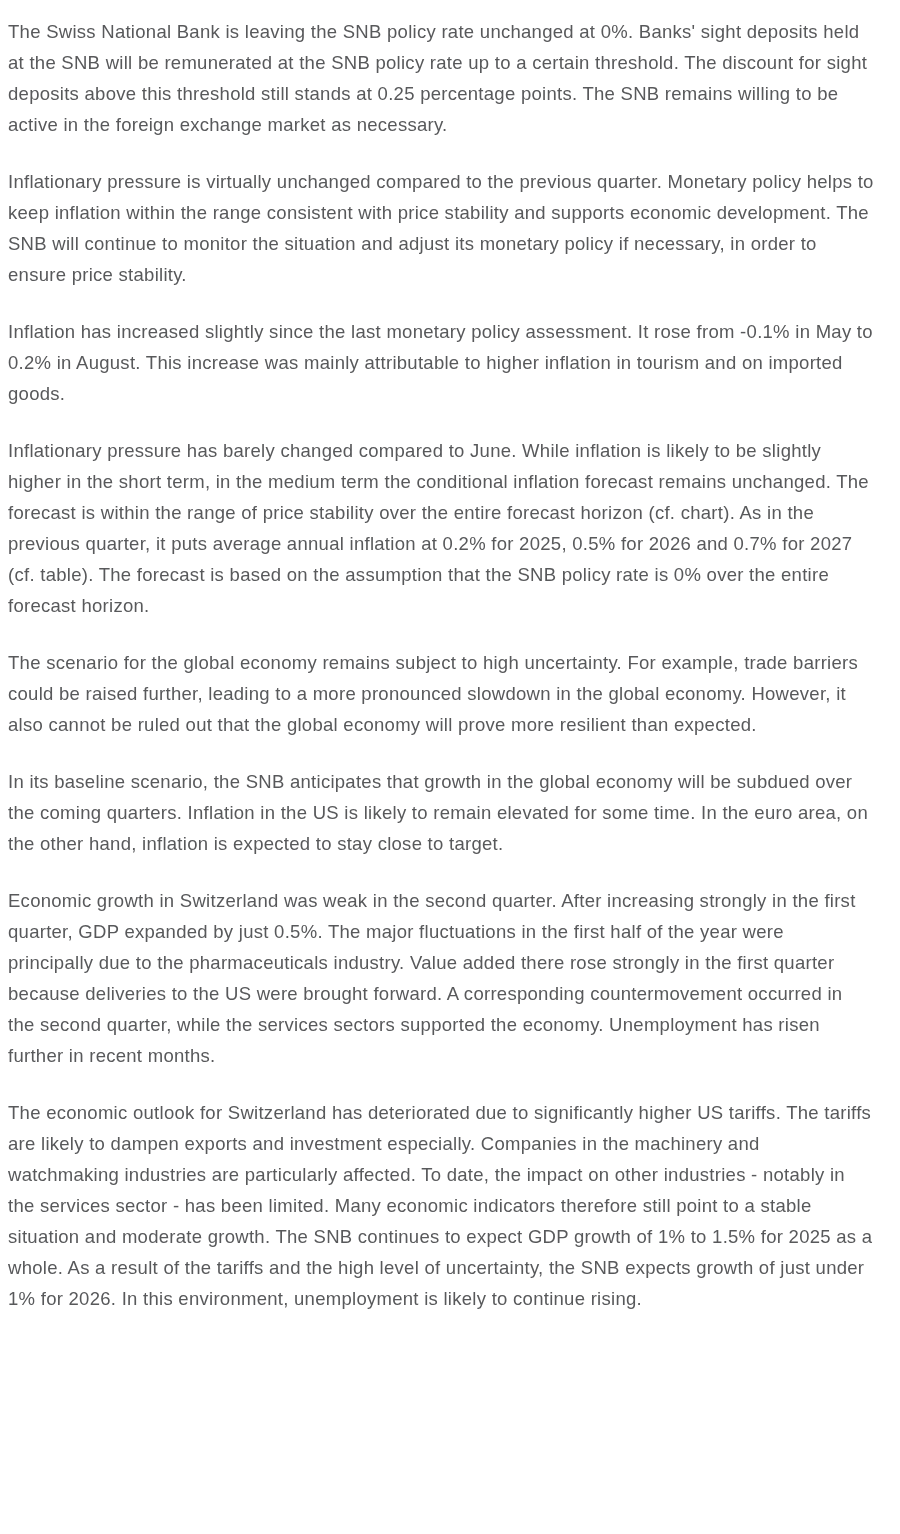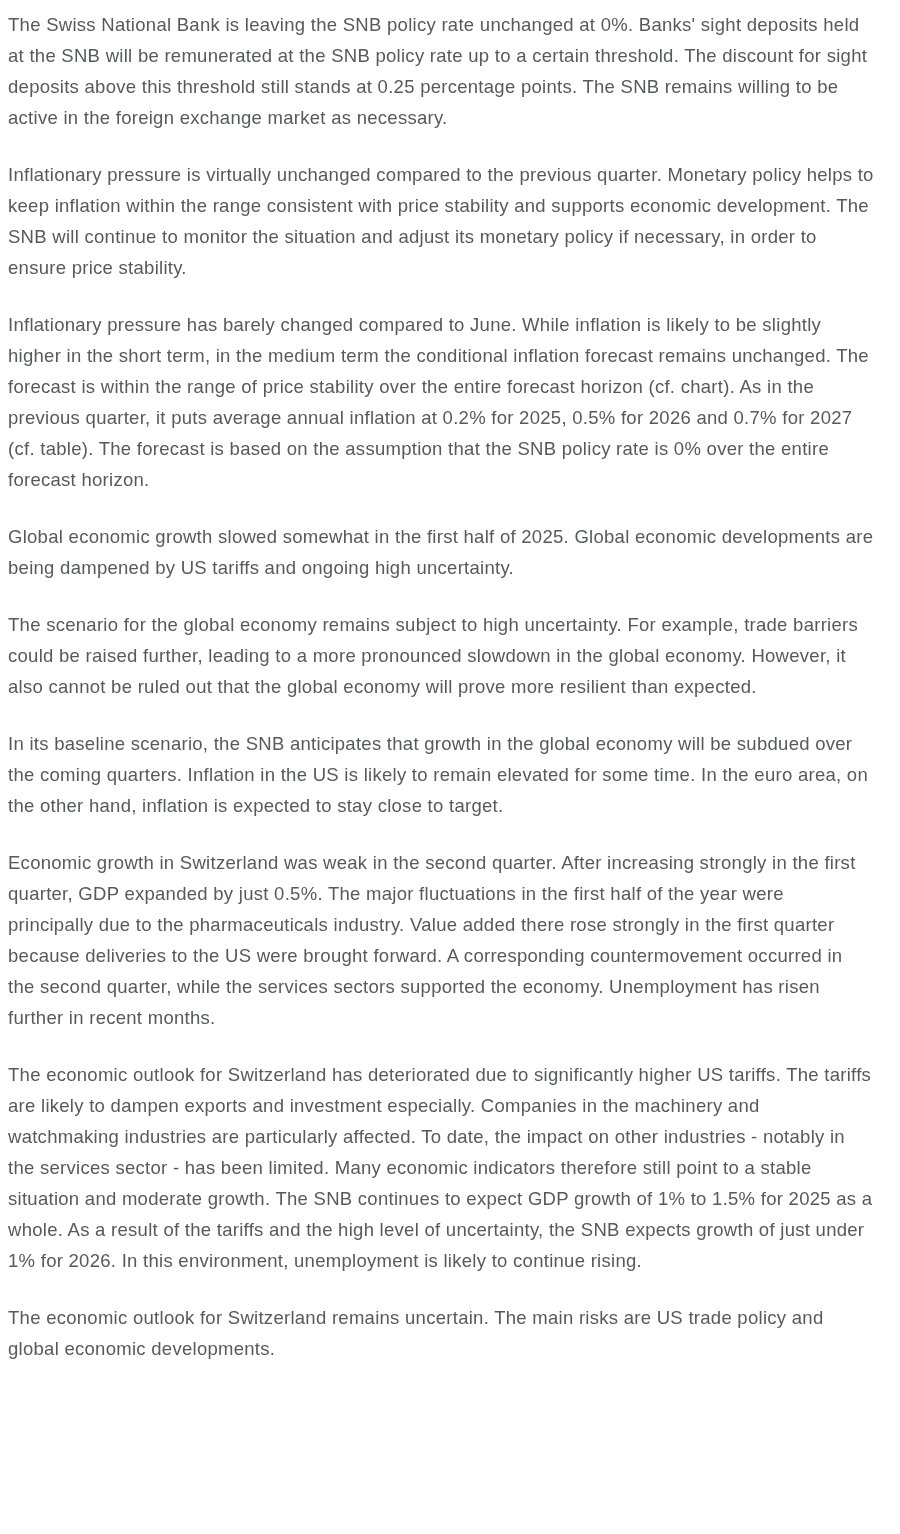--- a/index.html
+++ b/index.html
@@ -6,39 +6,38 @@
   html, body {
     width: 900px;
     background: #ffffff;
     font-family: "Liberation Sans", "DejaVu Sans", sans-serif;
   }
   body {
     height: 1534px;
     overflow: hidden;
   }
   .article {
-    padding: 9px 10px 0 8px;
+    padding: 16px 10px 0 8px;
     width: 884px;
   }
   .article p {
     font-size: 18.5px;
     line-height: 31px;
     letter-spacing: 0.015em;
     margin: 0 0 26px 0;
     max-width: 882px;
     text-align: left;
     font-weight: 400;
   }
 </style>
 </head>
 <body style="background: rgb(255, 255, 255);">
 
 <main class="article" style="color: rgb(88, 89, 91);">
   <p>The Swiss National Bank is leaving the SNB policy rate unchanged at 0%. Banks' sight deposits held at the SNB will be remunerated at the SNB policy rate up to a certain threshold. The discount for sight deposits above this threshold still stands at 0.25 percentage points. The SNB remains willing to be active in the foreign exchange market as necessary.</p>
   <p>Inflationary pressure is virtually unchanged compared to the previous quarter. Monetary policy helps to keep inflation within the range consistent with price stability and supports economic development. The SNB will continue to monitor the situation and adjust its monetary policy if necessary, in order to ensure price stability.</p>
+  <p>Inflation has increased slightly since the last monetary policy assessment. It rose from -0.1% in May to 0.2% in August. This increase was mainly attributable to higher inflation in tourism and on imported goods.</p>
   <p>Inflationary pressure has barely changed compared to June. While inflation is likely to be slightly higher in the short term, in the medium term the conditional inflation forecast remains unchanged. The forecast is within the range of price stability over the entire forecast horizon (cf. chart). As in the previous quarter, it puts average annual inflation at 0.2% for 2025, 0.5% for 2026 and 0.7% for 2027 (cf. table). The forecast is based on the assumption that the SNB policy rate is 0% over the entire forecast horizon.</p>
-  <p>Global economic growth slowed somewhat in the first half of 2025. Global economic developments are being dampened by US tariffs and ongoing high uncertainty.</p>
   <p>The scenario for the global economy remains subject to high uncertainty. For example, trade barriers could be raised further, leading to a more pronounced slowdown in the global economy. However, it also cannot be ruled out that the global economy will prove more resilient than expected.</p>
   <p>In its baseline scenario, the SNB anticipates that growth in the global economy will be subdued over the coming quarters. Inflation in the US is likely to remain elevated for some time. In the euro area, on the other hand, inflation is expected to stay close to target.</p>
   <p>Economic growth in Switzerland was weak in the second quarter. After increasing strongly in the first quarter, GDP expanded by just 0.5%. The major fluctuations in the first half of the year were principally due to the pharmaceuticals industry. Value added there rose strongly in the first quarter because deliveries to the US were brought forward. A corresponding countermovement occurred in the second quarter, while the services sectors supported the economy. Unemployment has risen further in recent months.</p>
   <p>The economic outlook for Switzerland has deteriorated due to significantly higher US tariffs. The tariffs are likely to dampen exports and investment especially. Companies in the machinery and watchmaking industries are particularly affected. To date, the impact on other industries - notably in the services sector - has been limited. Many economic indicators therefore still point to a stable situation and moderate growth. The SNB continues to expect GDP growth of 1% to 1.5% for 2025 as a whole. As a result of the tariffs and the high level of uncertainty, the SNB expects growth of just under 1% for 2026. In this environment, unemployment is likely to continue rising.</p>
-  <p>The economic outlook for Switzerland remains uncertain. The main risks are US trade policy and global economic developments.</p>
 </main>
 
 </body></html>

